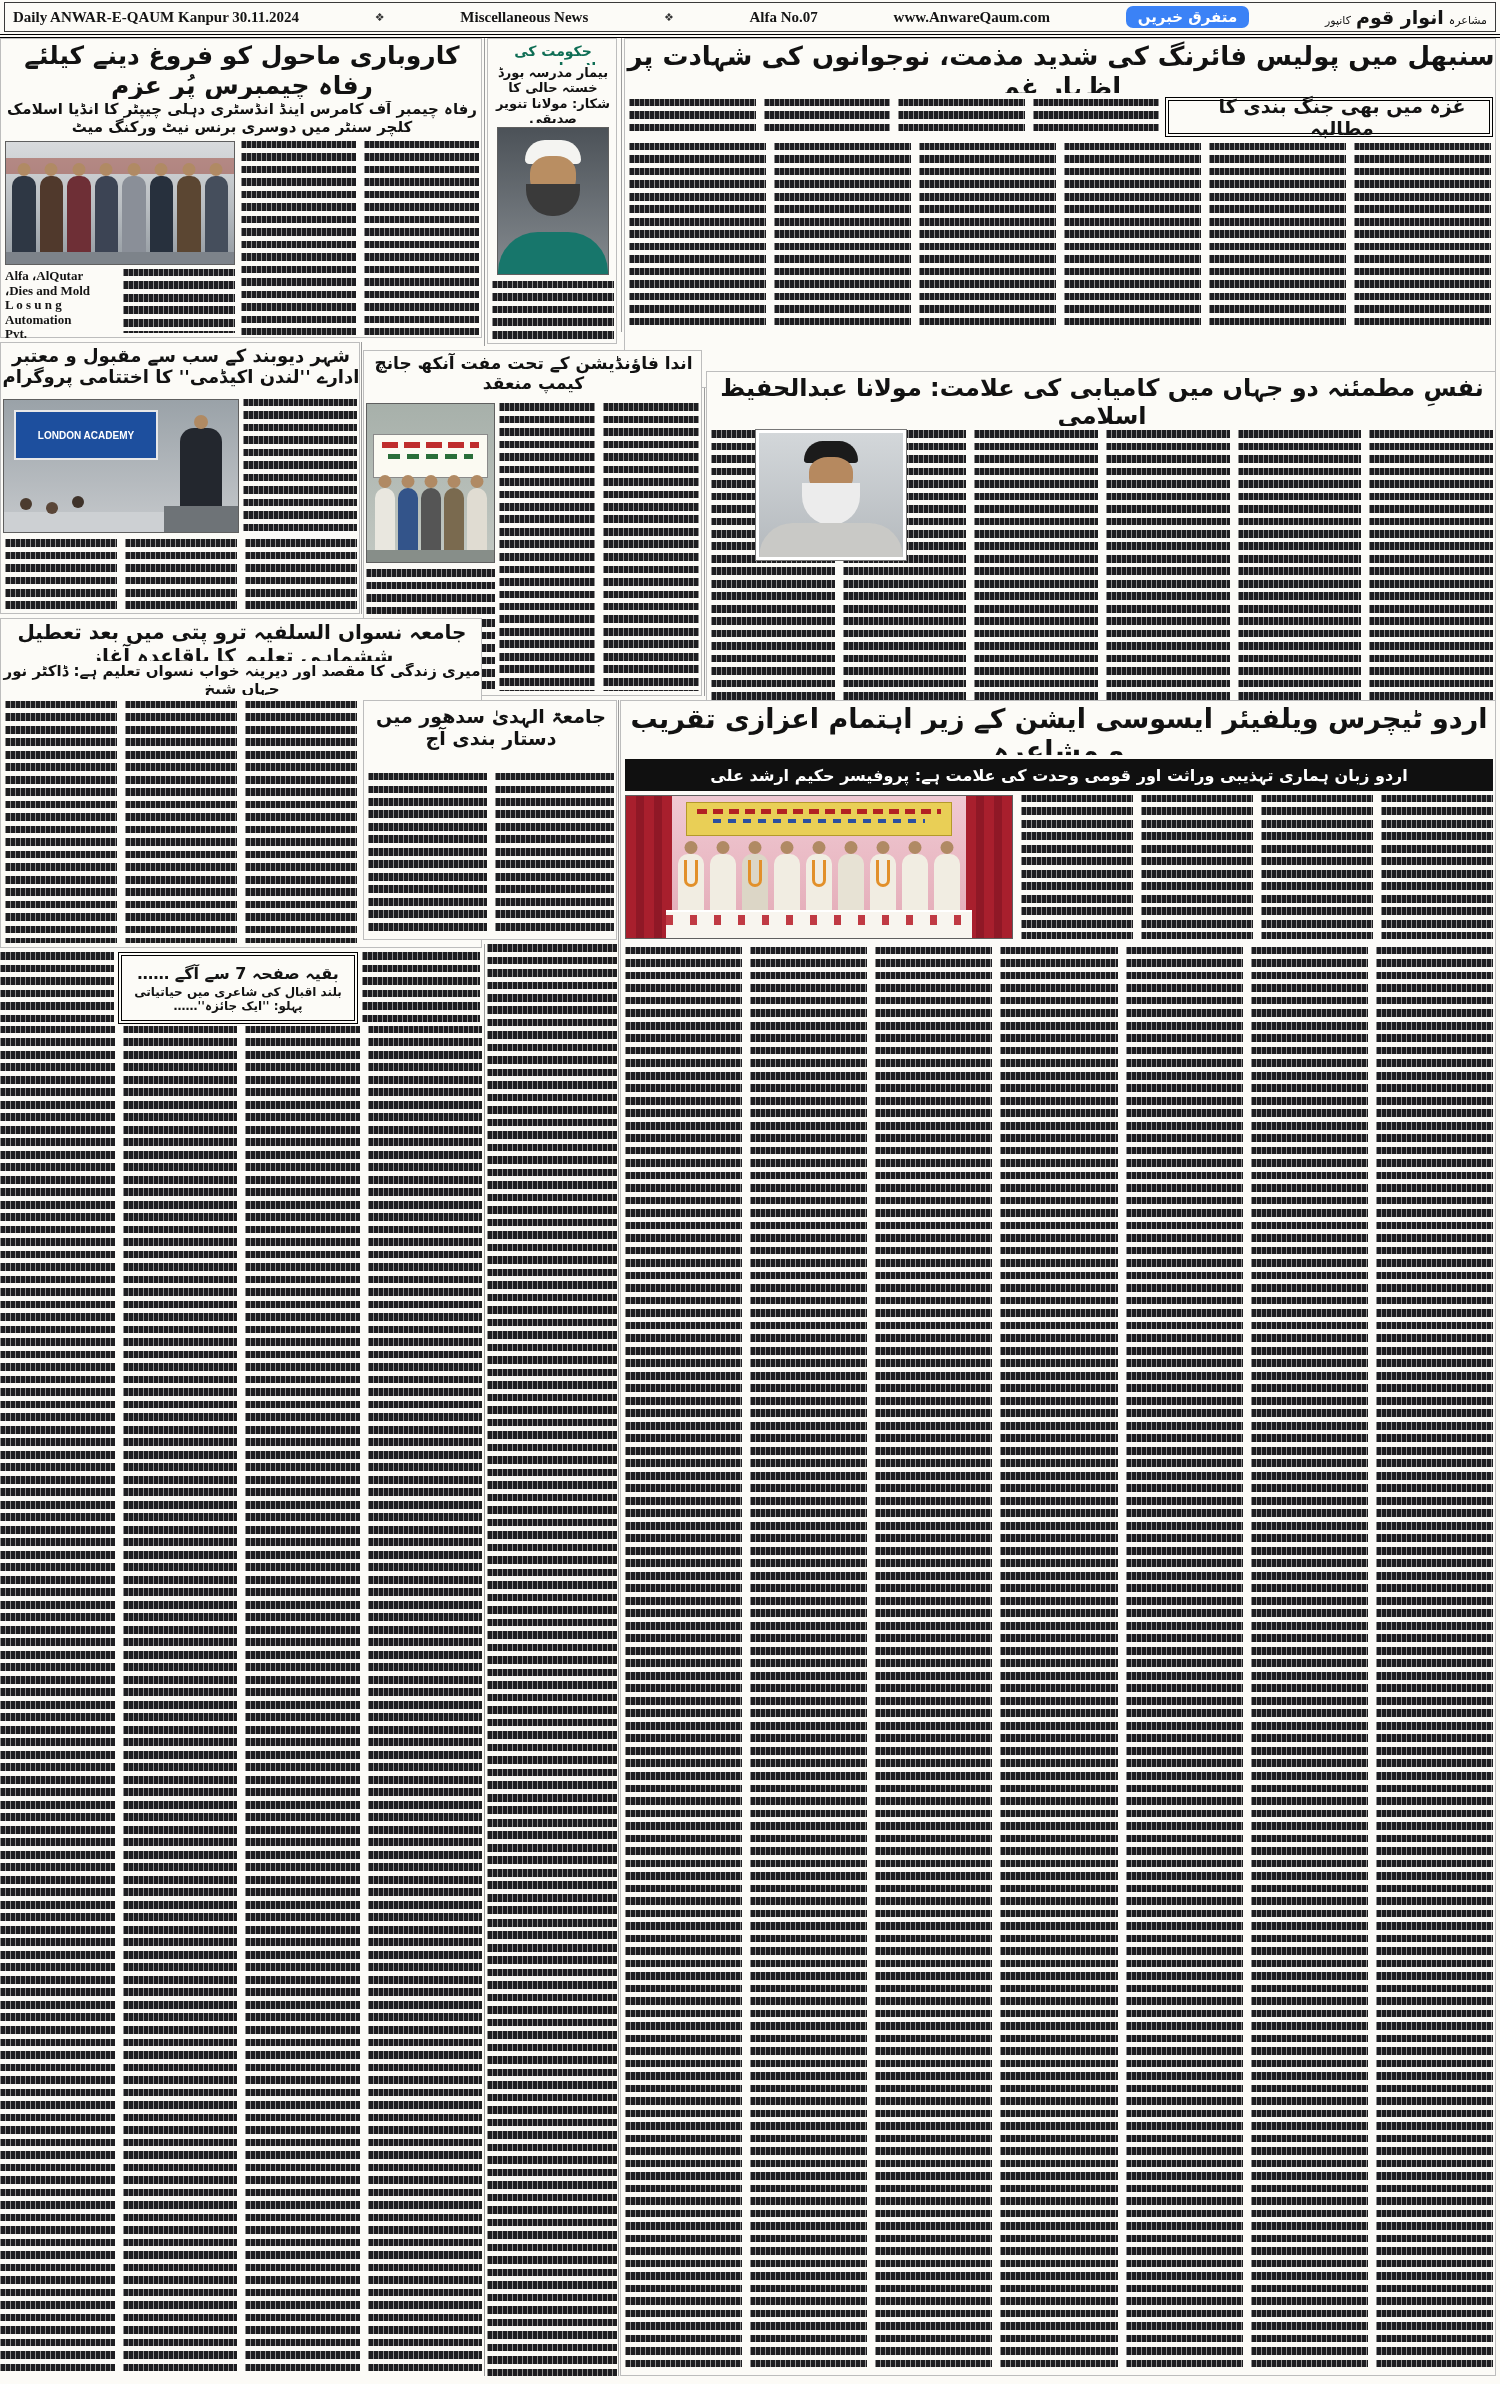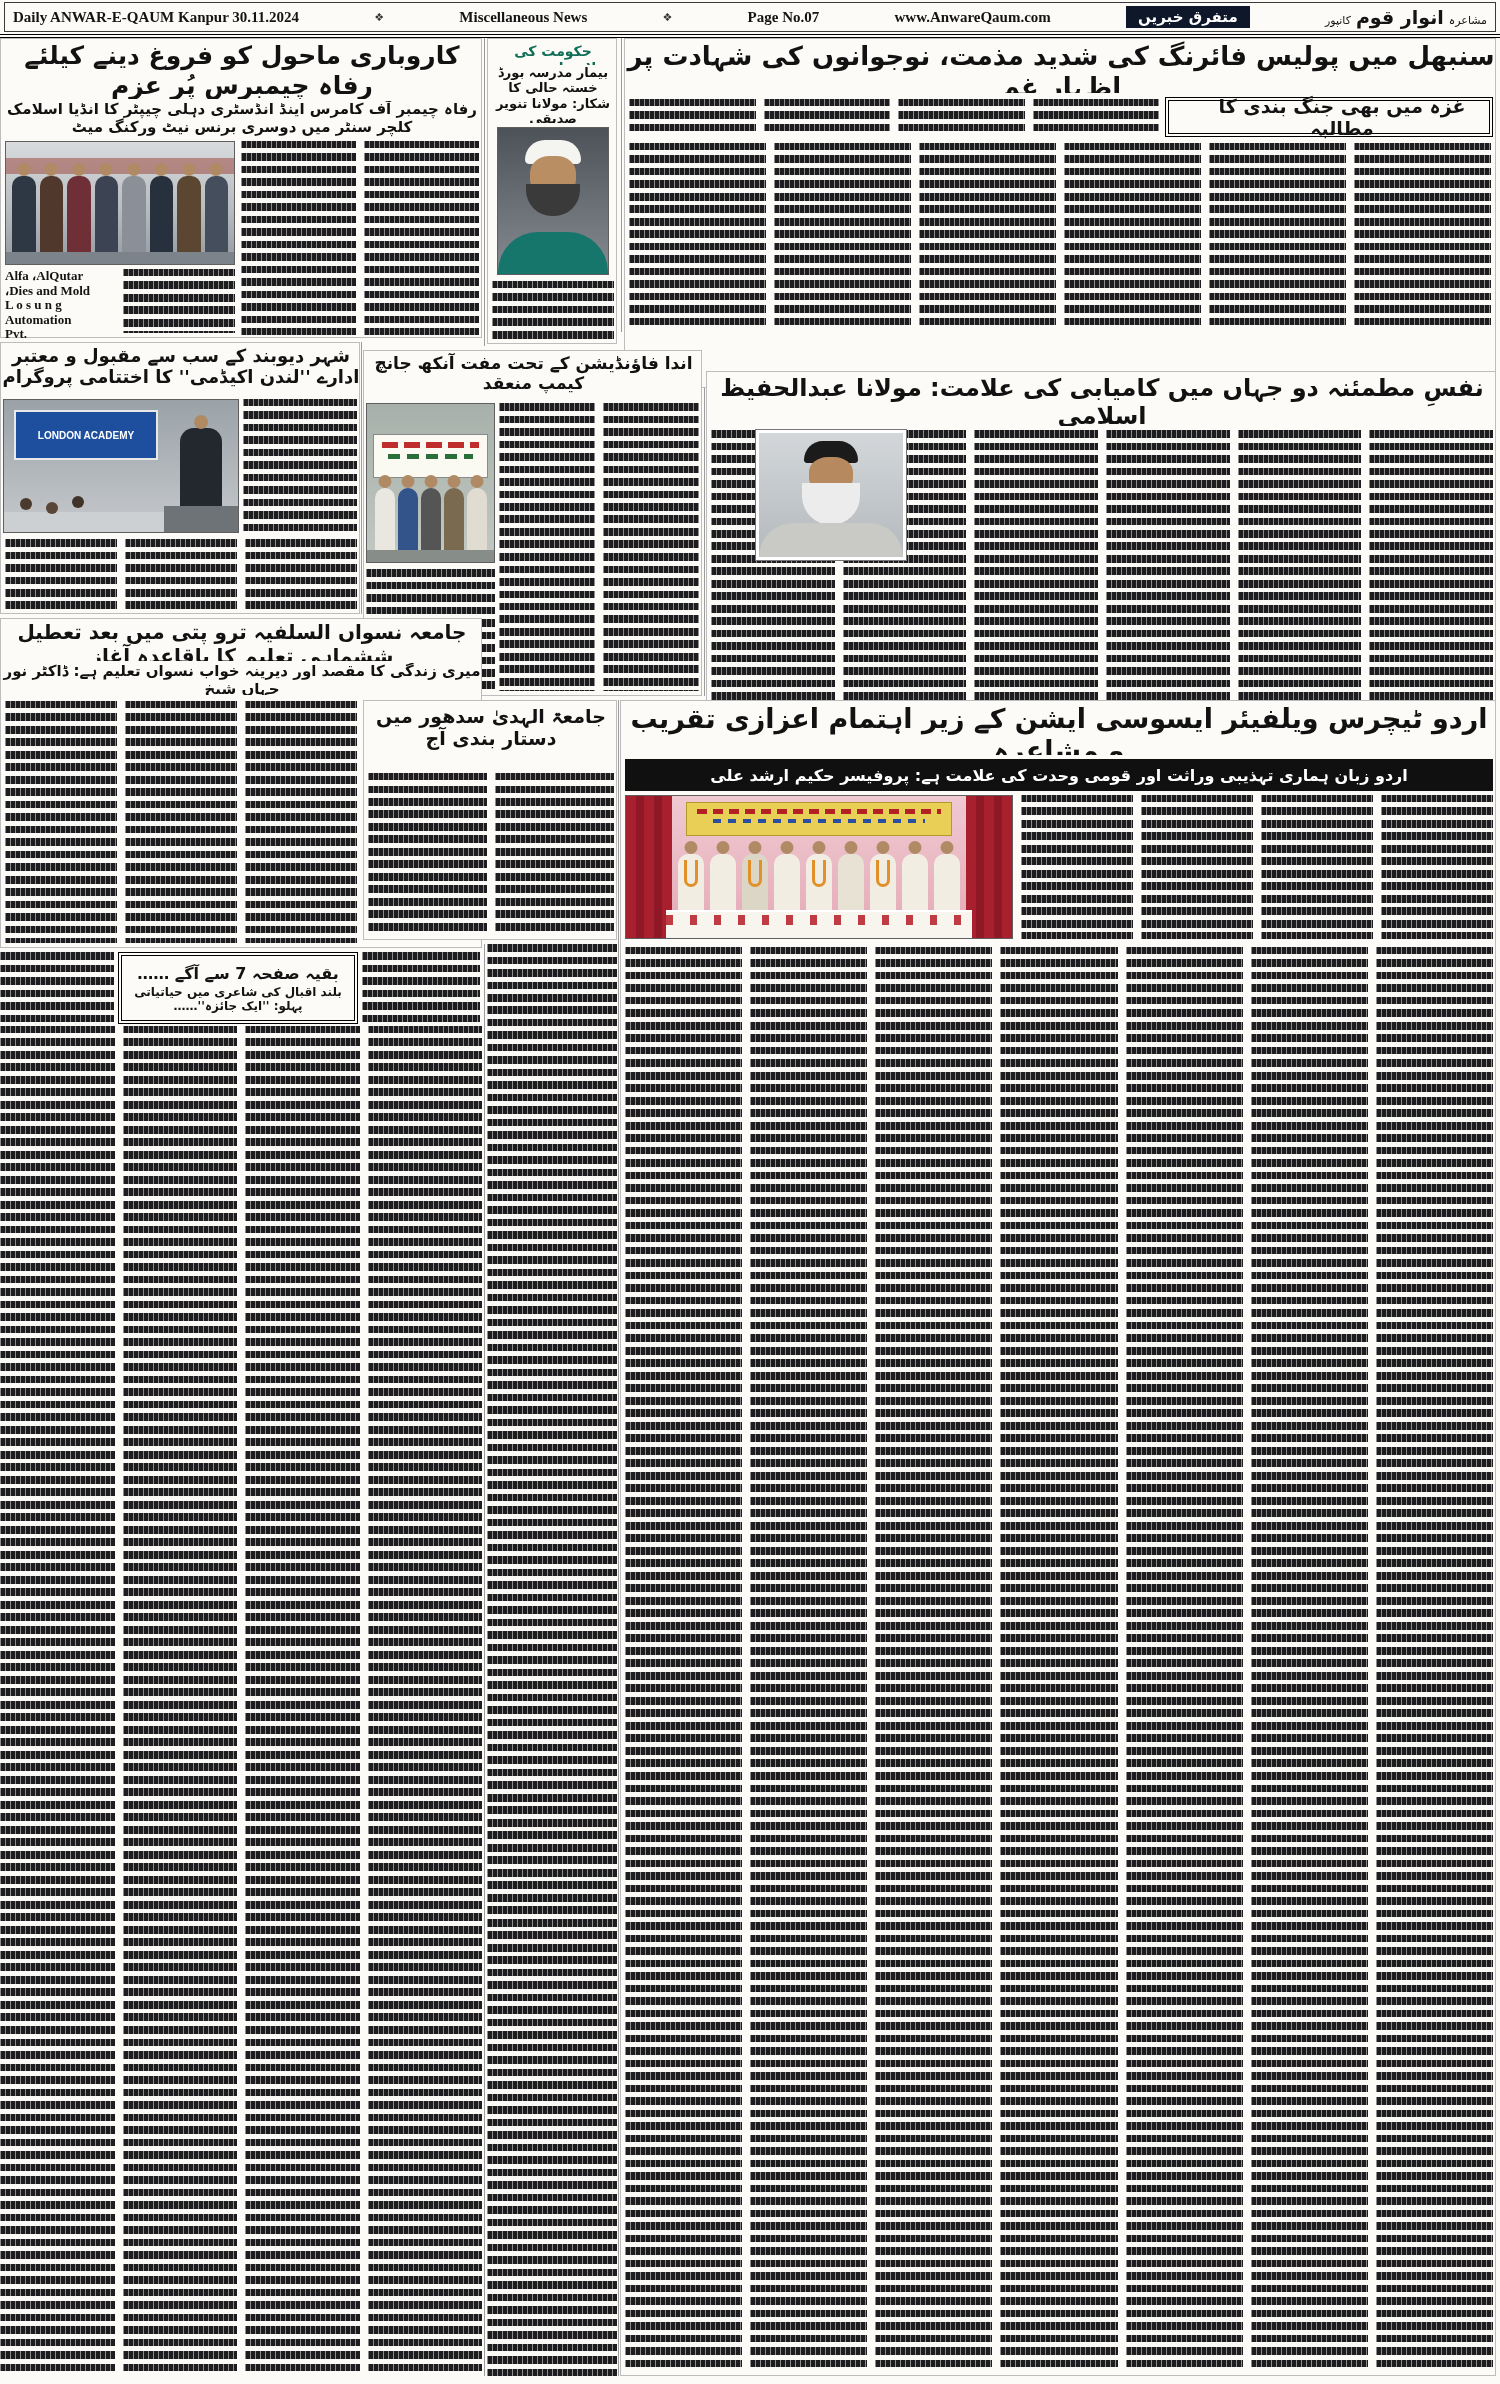--- a/index.html
+++ b/index.html
@@ -4,21 +4,21 @@
 <style>
   html,body{margin:0;padding:0;background:#efede8;}
   .page{position:relative;width:1500px;height:2384px;margin:0 auto;background:#fcfbf7;color:#141414;
         font-family:"DejaVu Sans",sans-serif;overflow:hidden;}
   .eng{font-family:"Liberation Serif",serif;}
   
   .hdr{position:absolute;left:4px;top:2px;width:1492px;height:30px;border:1px solid #3a3a3a;
        display:flex;align-items:center;justify-content:space-between;padding:0 8px;box-sizing:border-box;background:#fcfbf7;}
   .hdr .t{font-weight:bold;font-size:15px;white-space:nowrap;}
   .hdr .orn{font-size:11px;color:#333;}
-  .tagbox{background:#0f172a;color:#ffffff;font-weight:bold;font-size:15px;padding:2px 12px;white-space:nowrap;}
+  .tagbox{background:#3b82f6;color:#ffffff;font-weight:bold;font-size:15px;padding:2px 12px;white-space:nowrap;border-radius:7px;}
   .mast{direction:rtl;display:flex;align-items:baseline;gap:5px;white-space:nowrap;}
   .mast .sm{font-size:11px;} .mast .bg{font-size:19px;font-weight:bold;}
   .rule2{position:absolute;left:0;top:34px;width:1500px;border-top:4px double #000;}
   
   .art{position:absolute;box-sizing:border-box;border:1px solid #bdbdbd;background:#fcfbf7;}
   .hl{position:absolute;box-sizing:border-box;direction:rtl;text-align:center;font-weight:bold;
       line-height:1.18;overflow:hidden;color:#121212;}
   .dblbox{position:absolute;box-sizing:border-box;border:4px double #000;direction:rtl;text-align:center;
           font-weight:bold;display:flex;align-items:center;justify-content:center;background:#fcfbf7;}
   .bar{position:absolute;box-sizing:border-box;background:#101010;color:#fff;direction:rtl;text-align:center;
@@ -112,21 +112,21 @@
 </head>
 <body>
 
 <div class="page">
 
   <div class="hdr">
     <span class="t eng">Daily ANWAR-E-QAUM Kanpur 30.11.2024</span>
     <span class="orn">❖</span>
     <span class="t eng">Miscellaneous News</span>
     <span class="orn">❖</span>
-    <span class="t eng">Page No.07</span>
+    <span class="t eng">Alfa No.07</span>
     <span class="t eng">www.AnwareQaum.com</span>
     <span class="tagbox">متفرق خبریں</span>
     <span class="mast">
       <span class="sm">مشاعرہ</span>
       <span class="bg">انوار قوم</span>
       <span class="sm">کانپور</span>
     </span>
   </div>
   <div class="rule2"></div>
 

